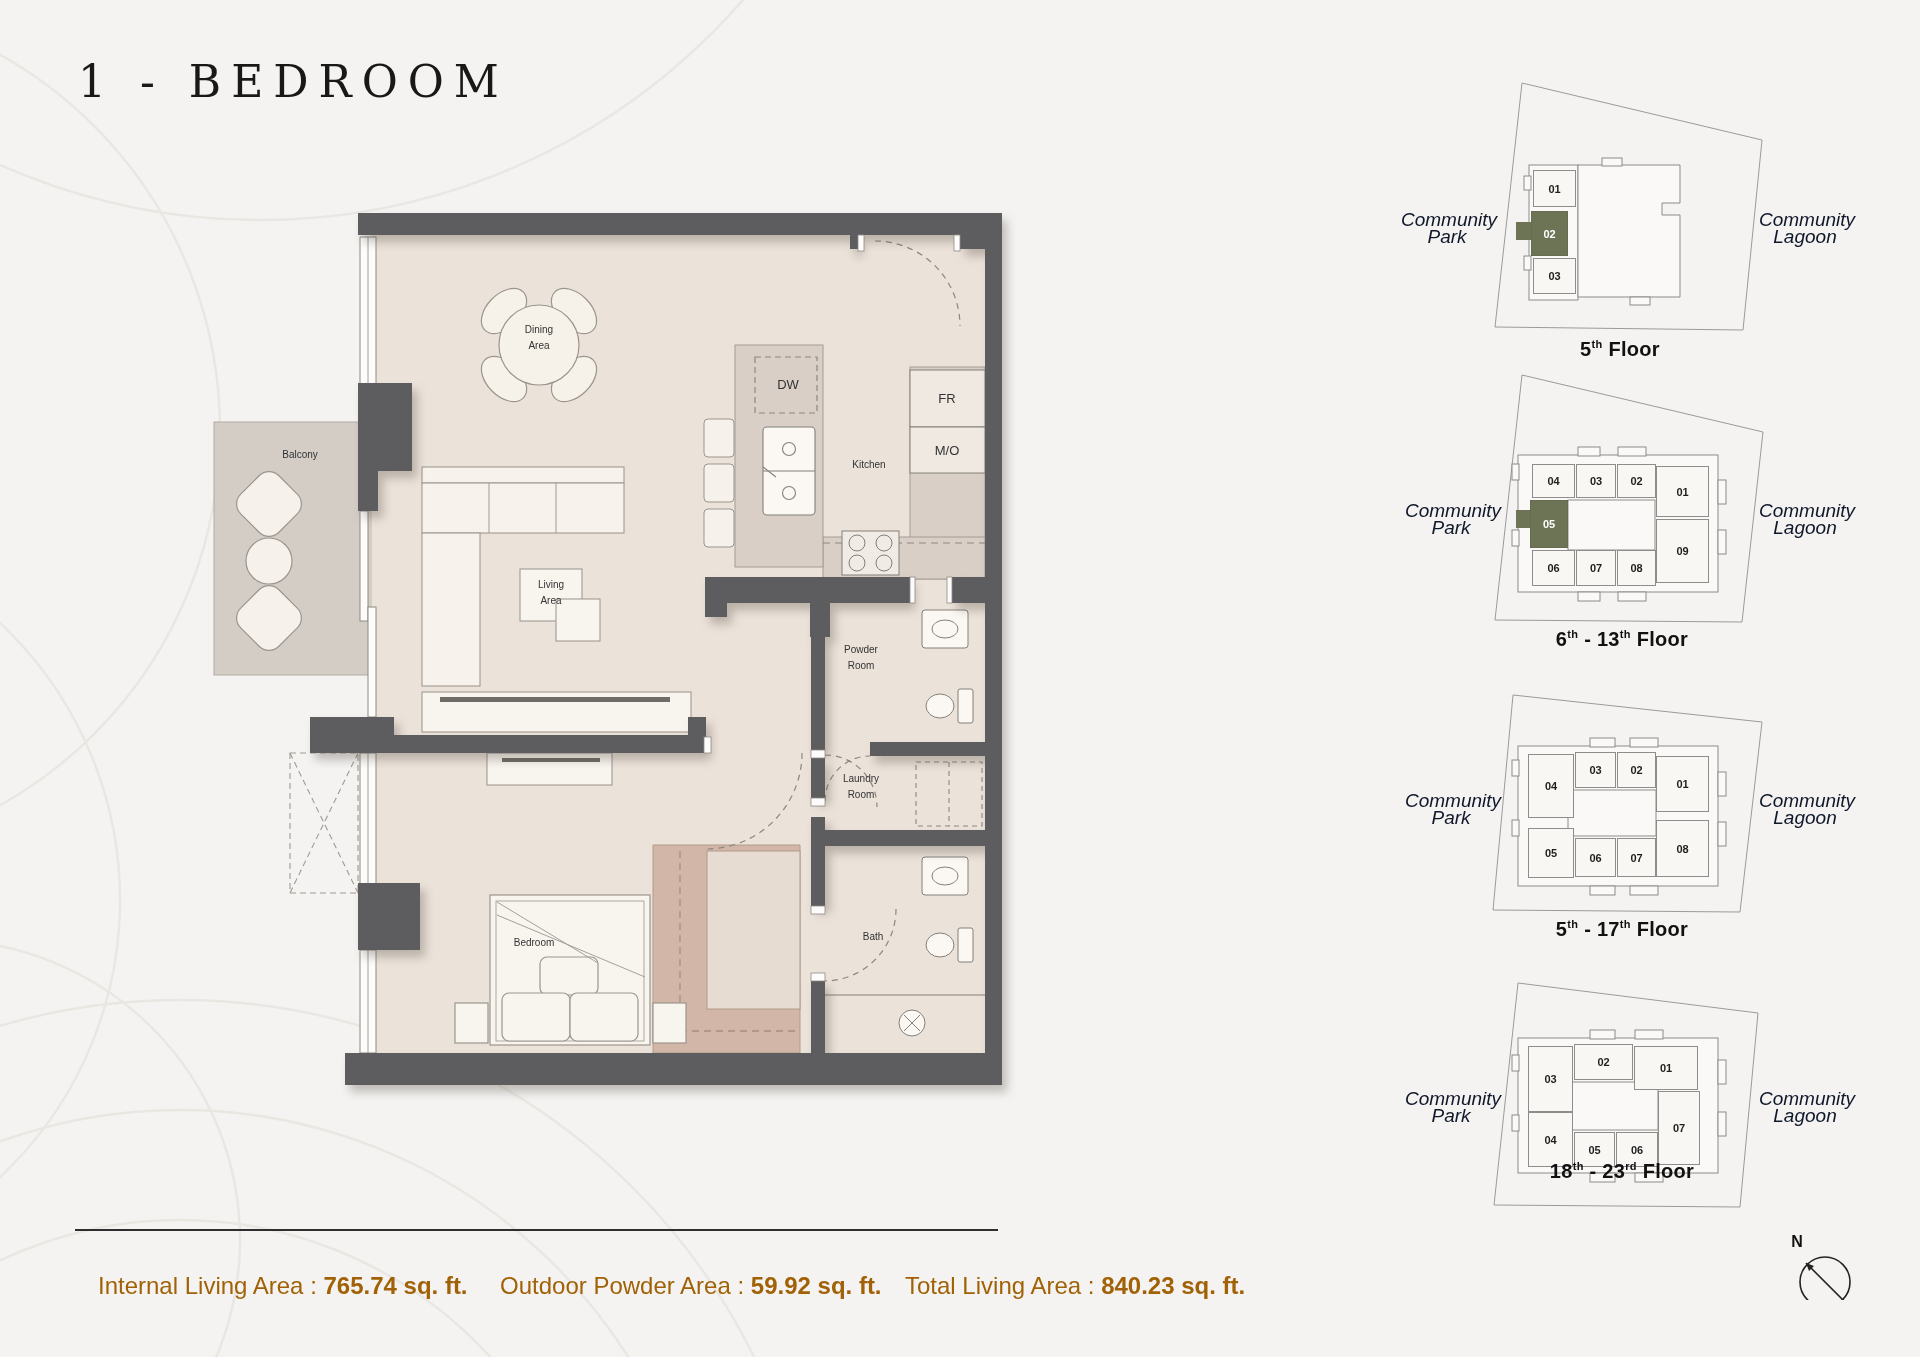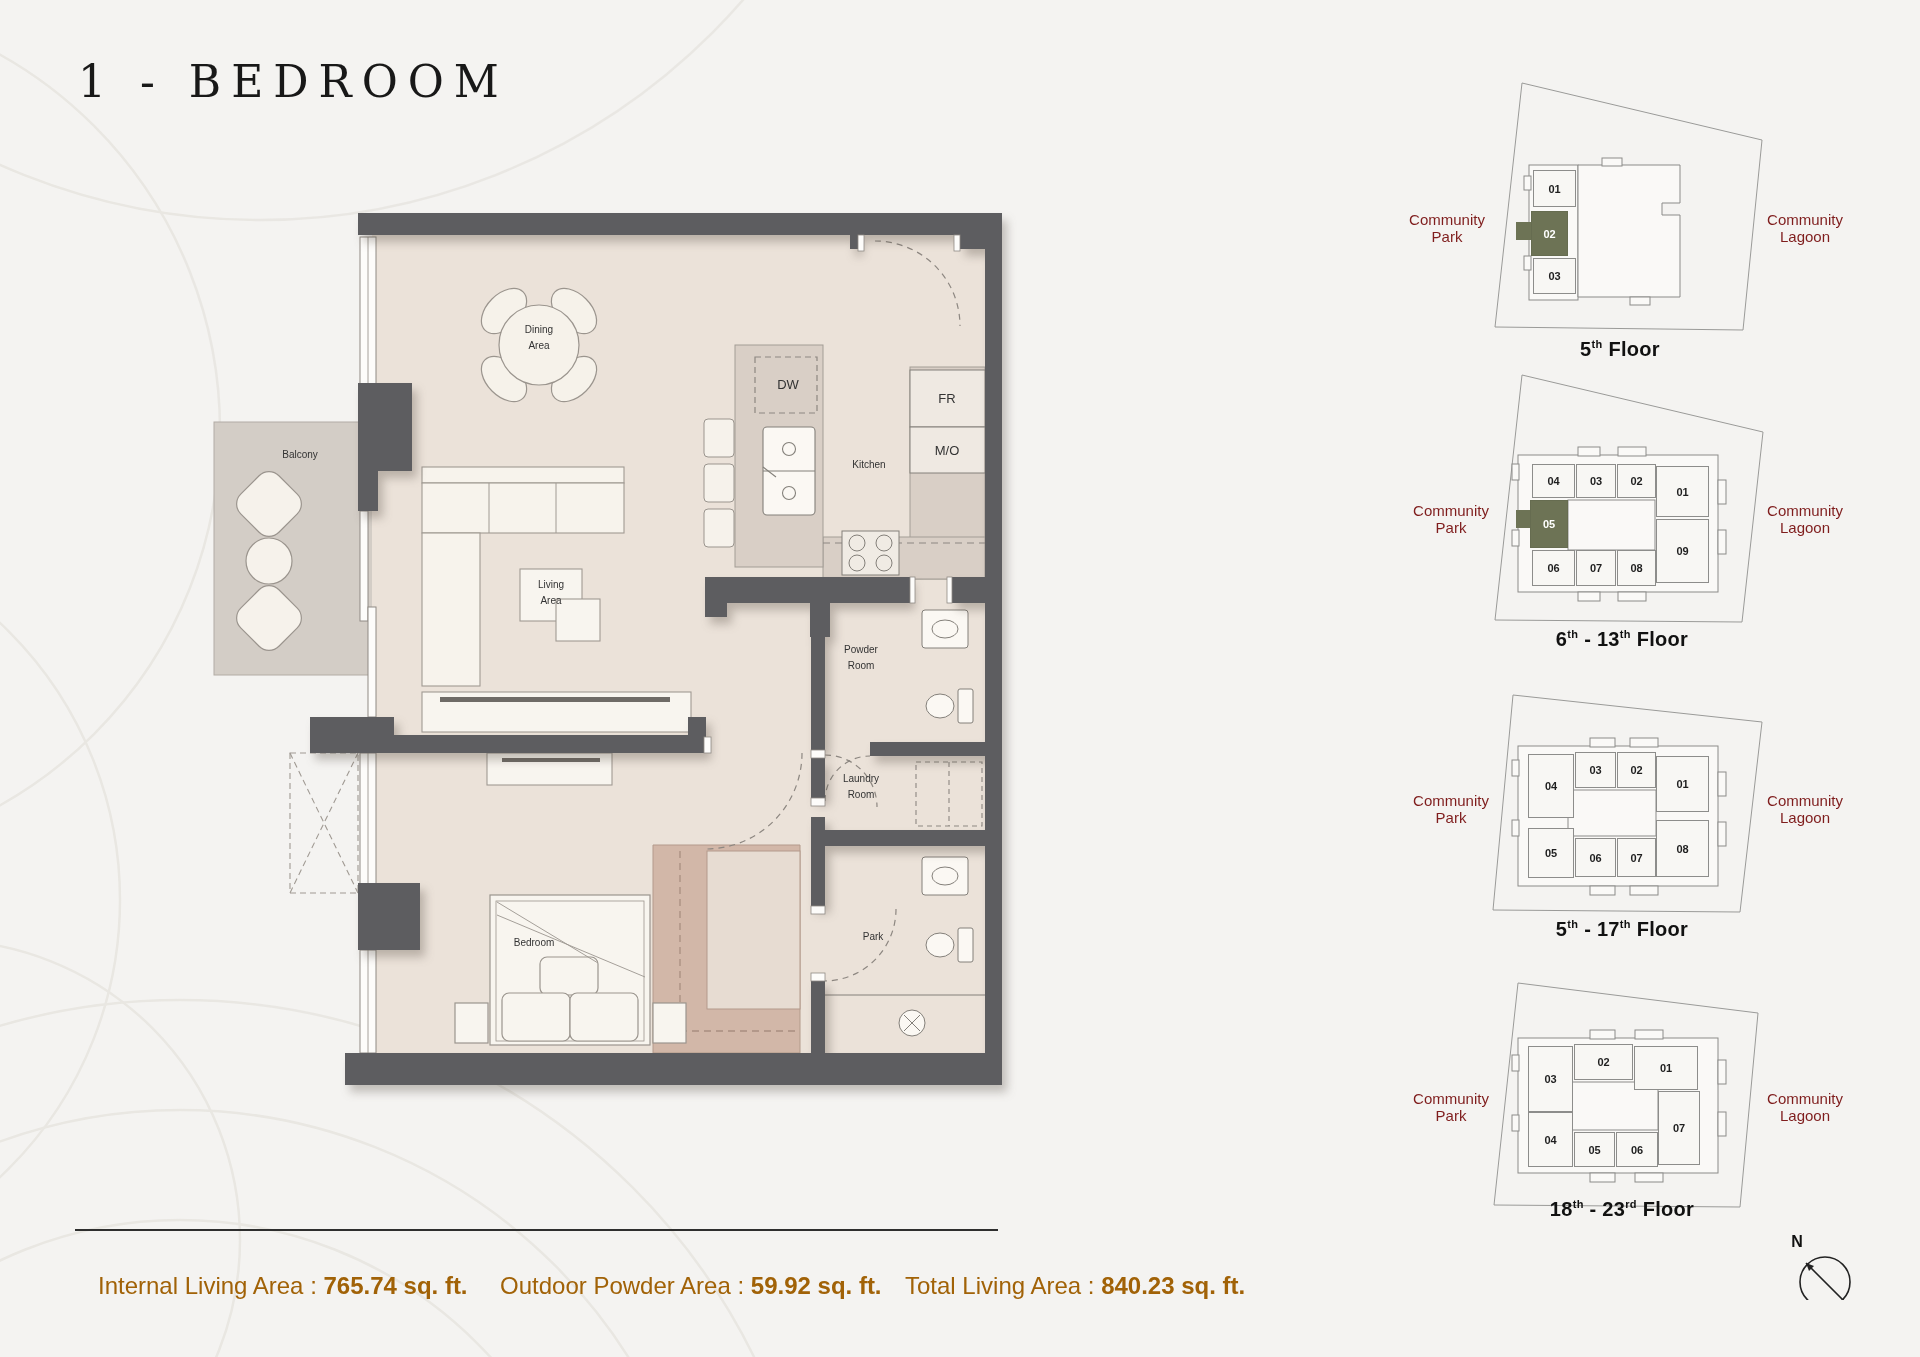--- a/index.html
+++ b/index.html
@@ -24,21 +24,21 @@
 
   
   .kp-svg{position:absolute;left:1440px;top:60px;}
   .kp-unit{position:absolute;display:flex;align-items:center;justify-content:center;box-sizing:border-box;
            background:#f8f7f4;border:1px solid #8d8d8b;font-weight:700;font-size:11px;color:#1f1f1f;}
   .kp-unit.hl{background:#6d7355;border-color:#666c50;color:#ffffff;}
   .kp-caption{position:absolute;transform:translateX(-50%);font-size:20px;font-weight:700;
               letter-spacing:.3px;color:#111;white-space:nowrap;}
   .kp-caption sup{font-size:.55em;vertical-align:super;}
   .side-label{position:absolute;width:92px;transform:translate(-50%,-50%);text-align:center;
-              font-size:15px;line-height:17px;color:#7f1d1d;}
+              font-size:19px;line-height:17px;color:#0f172a;font-style:italic;}
   .compass-n{position:absolute;transform:translate(-50%,-50%);font-size:16px;font-weight:700;color:#111;}
 
   
   .footer-line{position:absolute;left:75px;top:1229px;width:923px;height:1.5px;background:#2e2e2e;}
   .stat{position:absolute;top:1272px;font-size:24px;color:#a16207;white-space:nowrap;}
   .stat b{font-weight:700;}
 </style>
 </head>
 <body>
 
@@ -241,21 +241,21 @@
     <div class="room-label" style="left:329px;top:133px">Dining
 Area</div>
     <div class="room-label" style="left:341px;top:388px">Living
 Area</div>
     <div class="room-label" style="left:659px;top:260px">Kitchen</div>
     <div class="room-label" style="left:324px;top:738px">Bedroom</div>
     <div class="room-label" style="left:651px;top:453px">Powder
 Room</div>
     <div class="room-label" style="left:651px;top:582px">Laundry
 Room</div>
-    <div class="room-label" style="left:663px;top:732px">Park</div>
+    <div class="room-label" style="left:663px;top:732px">Bath</div>
     <div class="room-label appl-label" style="left:578px;top:180px">DW</div>
     <div class="room-label appl-label" style="left:737px;top:194px">FR</div>
     <div class="room-label appl-label" style="left:737px;top:246px">M/O</div>
   </div>
 
   <svg class="kp-svg" width="420" height="1240" viewBox="0 0 420 1240">
     <g fill="none" stroke="#9a9a98" stroke-width="1">
       <path d="M82,23 L322,80 L303,270 L55,267 Z"></path>
       <path d="M82,315 L323,372 L302,562 L55,560 Z"></path>
       <path d="M73,635 L322,662 L300,852 L53,850 Z"></path>
@@ -345,21 +345,21 @@
       <div class="kp-unit" style="left: 1634px; top: 1046px; width: 64px; height: 44px;">01</div>
       <div class="kp-unit" style="left: 1528px; top: 1112px; width: 45px; height: 55px;">04</div>
       <div class="kp-unit" style="left: 1574px; top: 1132px; width: 41px; height: 35px;">05</div>
       <div class="kp-unit" style="left: 1616px; top: 1132px; width: 42px; height: 35px;">06</div>
       <div class="kp-unit" style="left: 1658px; top: 1091px; width: 42px; height: 74px;">07</div>
     </div>
 
   <div class="kp-caption" style="left:1620px;top:338px"><span>5</span><sup>th</sup><span> Floor</span></div>
   <div class="kp-caption" style="left:1622px;top:628px"><span>6</span><sup>th</sup><span> - 13</span><sup>th</sup><span> Floor</span></div>
   <div class="kp-caption" style="left:1622px;top:918px"><span>5</span><sup>th</sup><span> - 17</span><sup>th</sup><span> Floor</span></div>
-  <div class="kp-caption" style="left:1622px;top:1198px"><span>18</span><sup>th</sup><span> - 23</span><sup>rd</sup><span> Floor</span></div>
+  <div class="kp-caption" style="left:1622px;top:1160px"><span>18</span><sup>th</sup><span> - 23</span><sup>rd</sup><span> Floor</span></div>
 
   <div class="side-label" style="left:1447px;top:228px">Community Park</div>
   <div class="side-label" style="left:1805px;top:228px">Community Lagoon</div>
   <div class="side-label" style="left:1451px;top:519px">Community Park</div>
   <div class="side-label" style="left:1805px;top:519px">Community Lagoon</div>
   <div class="side-label" style="left:1451px;top:809px">Community Park</div>
   <div class="side-label" style="left:1805px;top:809px">Community Lagoon</div>
   <div class="side-label" style="left:1451px;top:1107px">Community Park</div>
   <div class="side-label" style="left:1805px;top:1107px">Community Lagoon</div>
 

